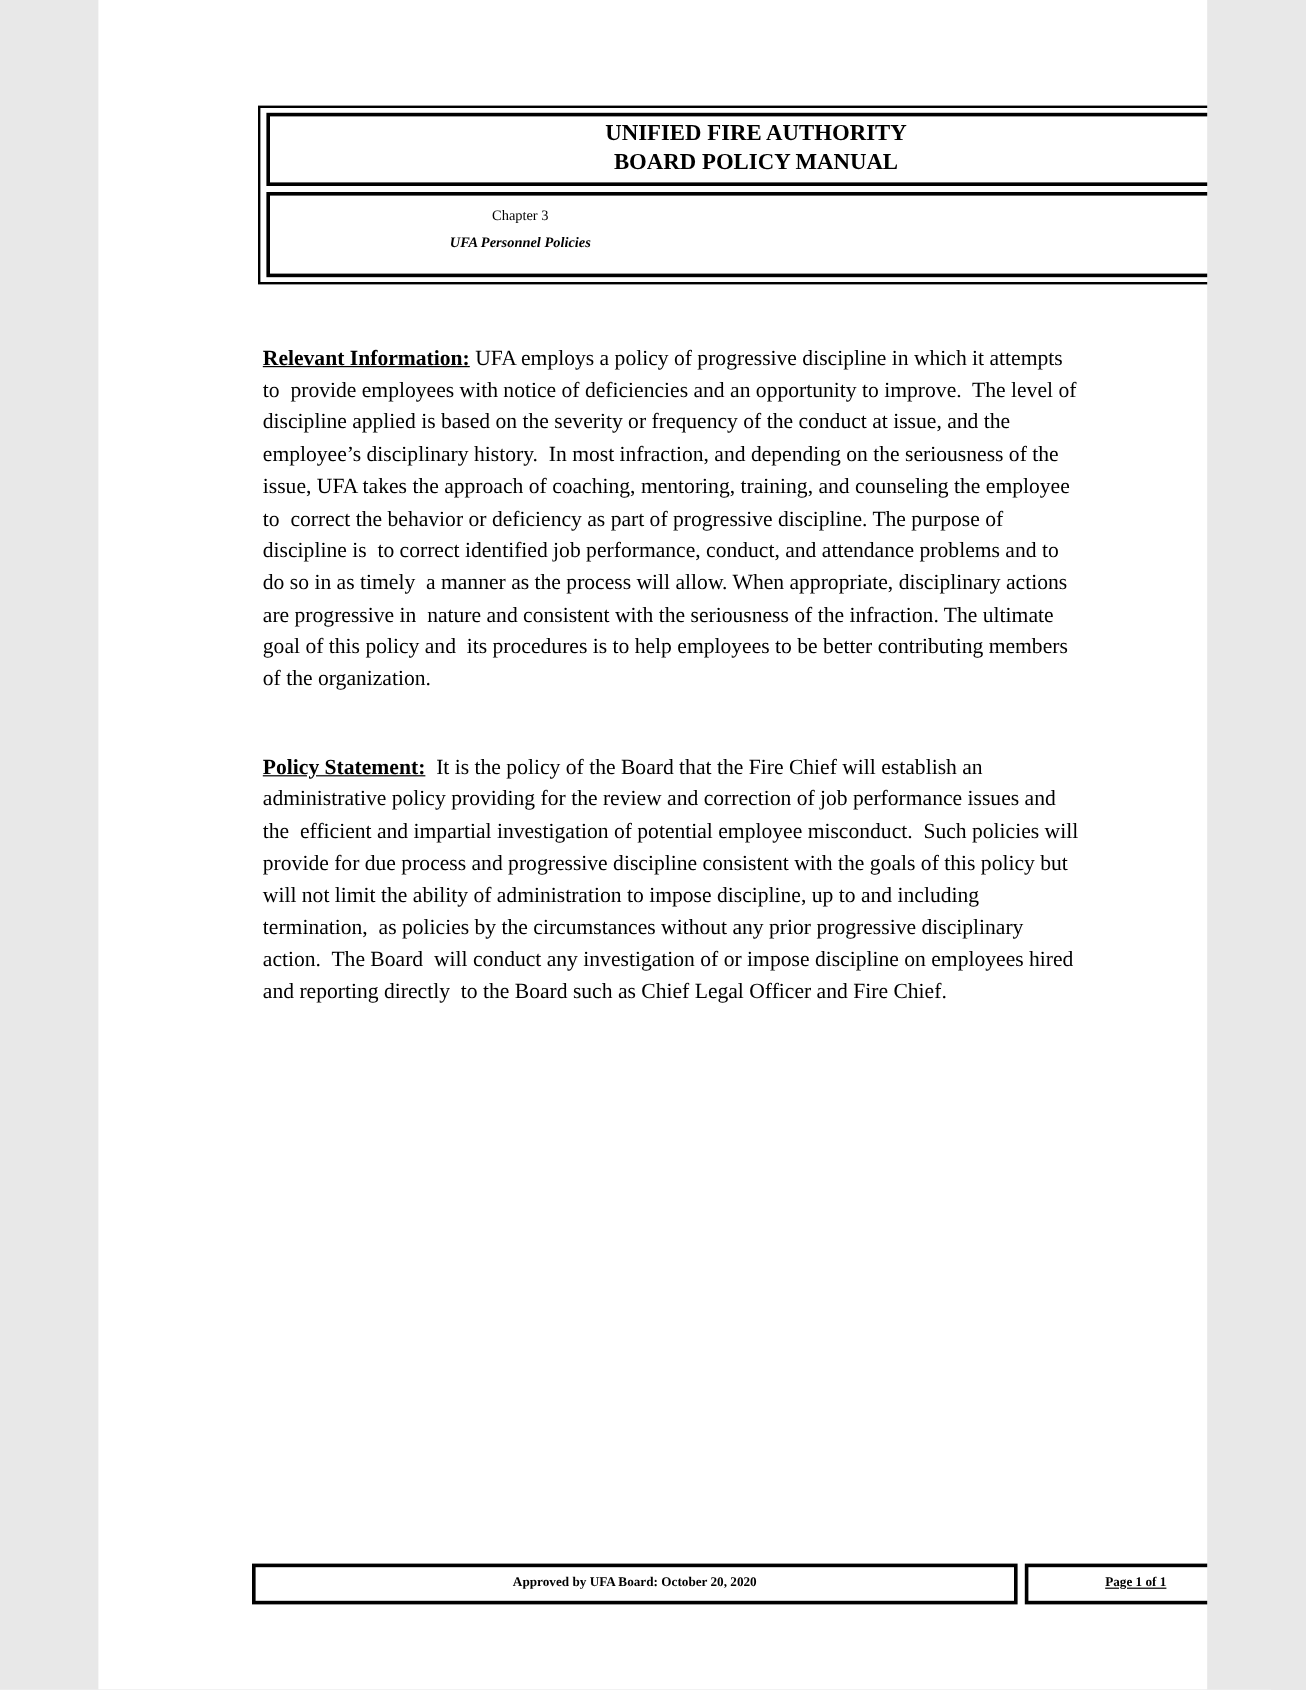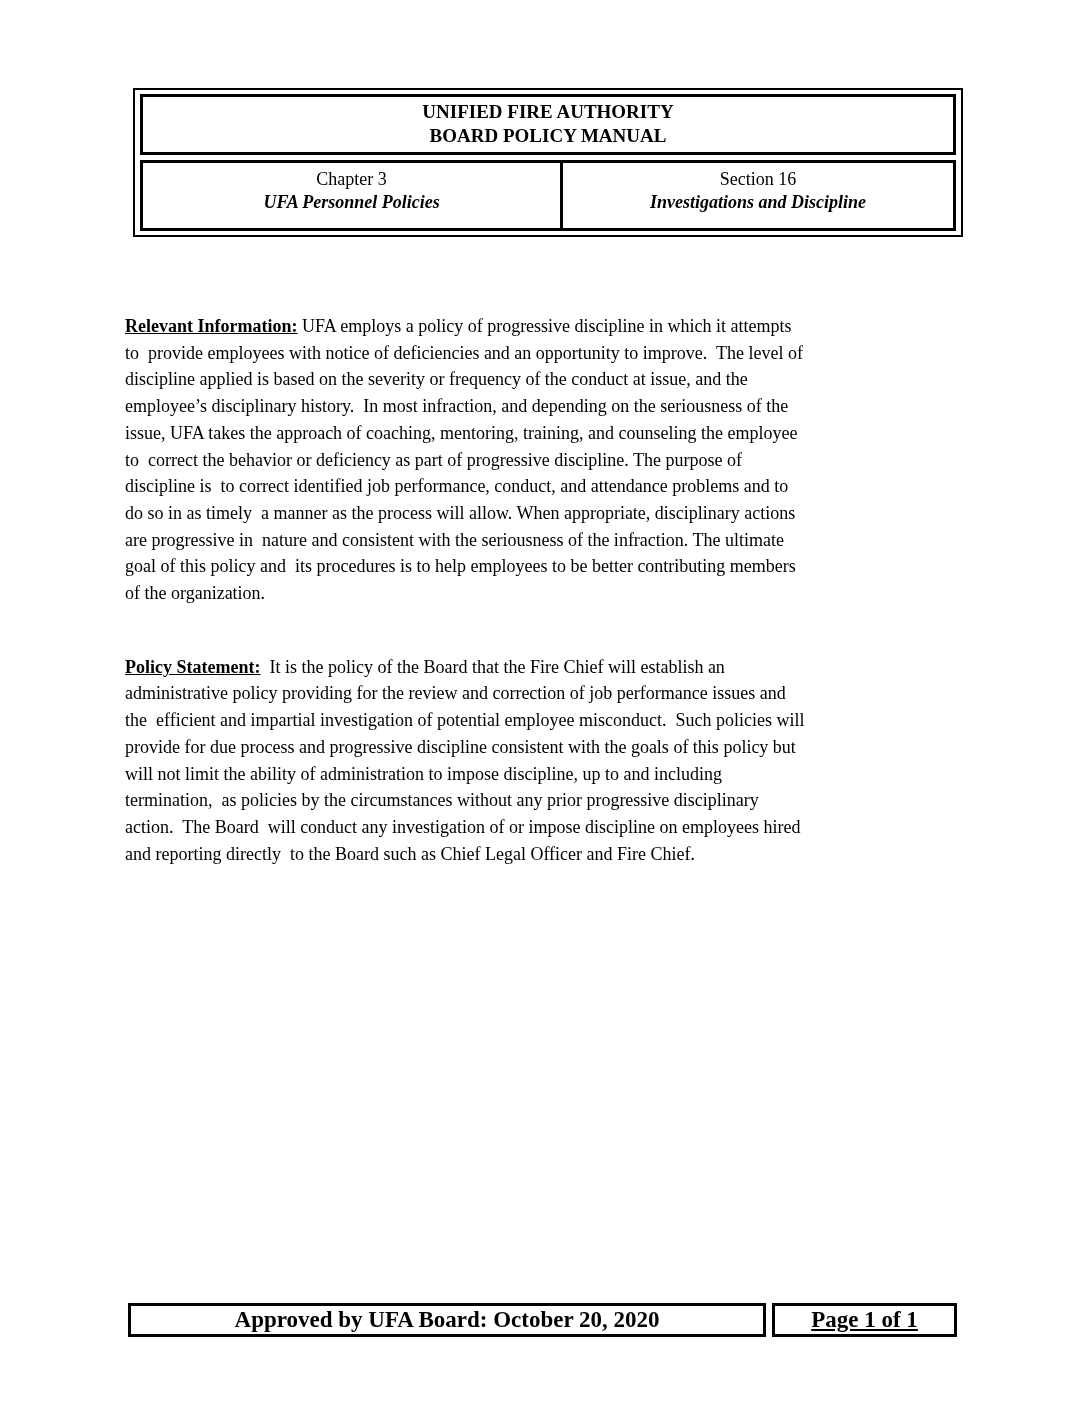--- a/index.html
+++ b/index.html
@@ -1,18 +1,18 @@
 <!DOCTYPE html>
 <html><head>
 <meta charset="utf-8">
 <style>
   html,body { margin:0; padding:0; background:#e8e8e8; }
   .page {
     position:relative;
-    width:1088px; height:1408px;
+    width:924px; height:1408px;
     margin:0 auto;
     background:#ffffff;
     color:#000000;
     font-family:"Liberation Serif","DejaVu Serif",serif;
     overflow:hidden;
   }
 
   
   .header {
     position:absolute; left:133px; top:88px; width:830px;
@@ -20,64 +20,60 @@
   }
   .title-cell {
     border:3px solid #000;
     text-align:center; font-weight:bold;
     font-size:19px; line-height:24px;
     padding:3px 0 4px; margin-bottom:5px;
   }
   .meta-row { border:3px solid #000; display:flex; }
   .meta-cell {
     width:51.5%; box-sizing:border-box; text-align:center;
-    font-size:18px; line-height:23px;
+    font-size:12px; line-height:23px;
     padding:5px 0 14px;
   }
   .meta-cell.right { width:48.5%; border-left:3px solid #000; }
   .meta-name { font-weight:bold; font-style:italic; }
 
   
   .body {
-    position:absolute; left:125px; top:285px; width:815px;
-    font-size:18px; line-height:26.7px;margin-top:28px;
+    position:absolute; left:137px; top:285px; width:815px;
+    font-size:18px; line-height:26.7px;
   }
   .paragraph + .paragraph { margin-top:47px; }
   .line { white-space:pre; }
   .para-heading { font-weight:bold; text-decoration:underline; }
 
   
   .footer-box {
     position:absolute; top:1303px; box-sizing:border-box;
     border:3px solid #000;
     text-align:center; font-weight:bold;
-    font-size:23px; line-height:21px;
+    font-size:11px; line-height:21px;
     padding:3px 0 4px; height:34px;
   }
   .footer-approval { left:128px; width:638px; }
   .footer-page { left:772px; width:185px;text-decoration:underline; }
 </style>
 </head>
 <body>
 
 <div class="page">
 
   <div class="header">
     <div class="title-cell">
       <div>UNIFIED FIRE AUTHORITY</div>
       <div>BOARD POLICY MANUAL</div>
     </div>
     <div class="meta-row">
       <div class="meta-cell">
         <div class="meta-label">Chapter 3</div>
         <div class="meta-name">UFA Personnel Policies</div>
-      </div>
-      <div class="meta-cell right">
-        <div class="meta-label">Section 16</div>
-        <div class="meta-name">Investigations and Discipline</div>
       </div>
     </div>
   </div>
 
   <div class="body">
       <div class="paragraph">
         <div class="line"><span class="para-heading">Relevant Information:</span> UFA employs a policy of progressive discipline in which it attempts</div>
         <div class="line">to  provide employees with notice of deficiencies and an opportunity to improve.  The level of</div>
         <div class="line">discipline applied is based on the severity or frequency of the conduct at issue, and the</div>
         <div class="line">employee’s disciplinary history.  In most infraction, and depending on the seriousness of the</div>

